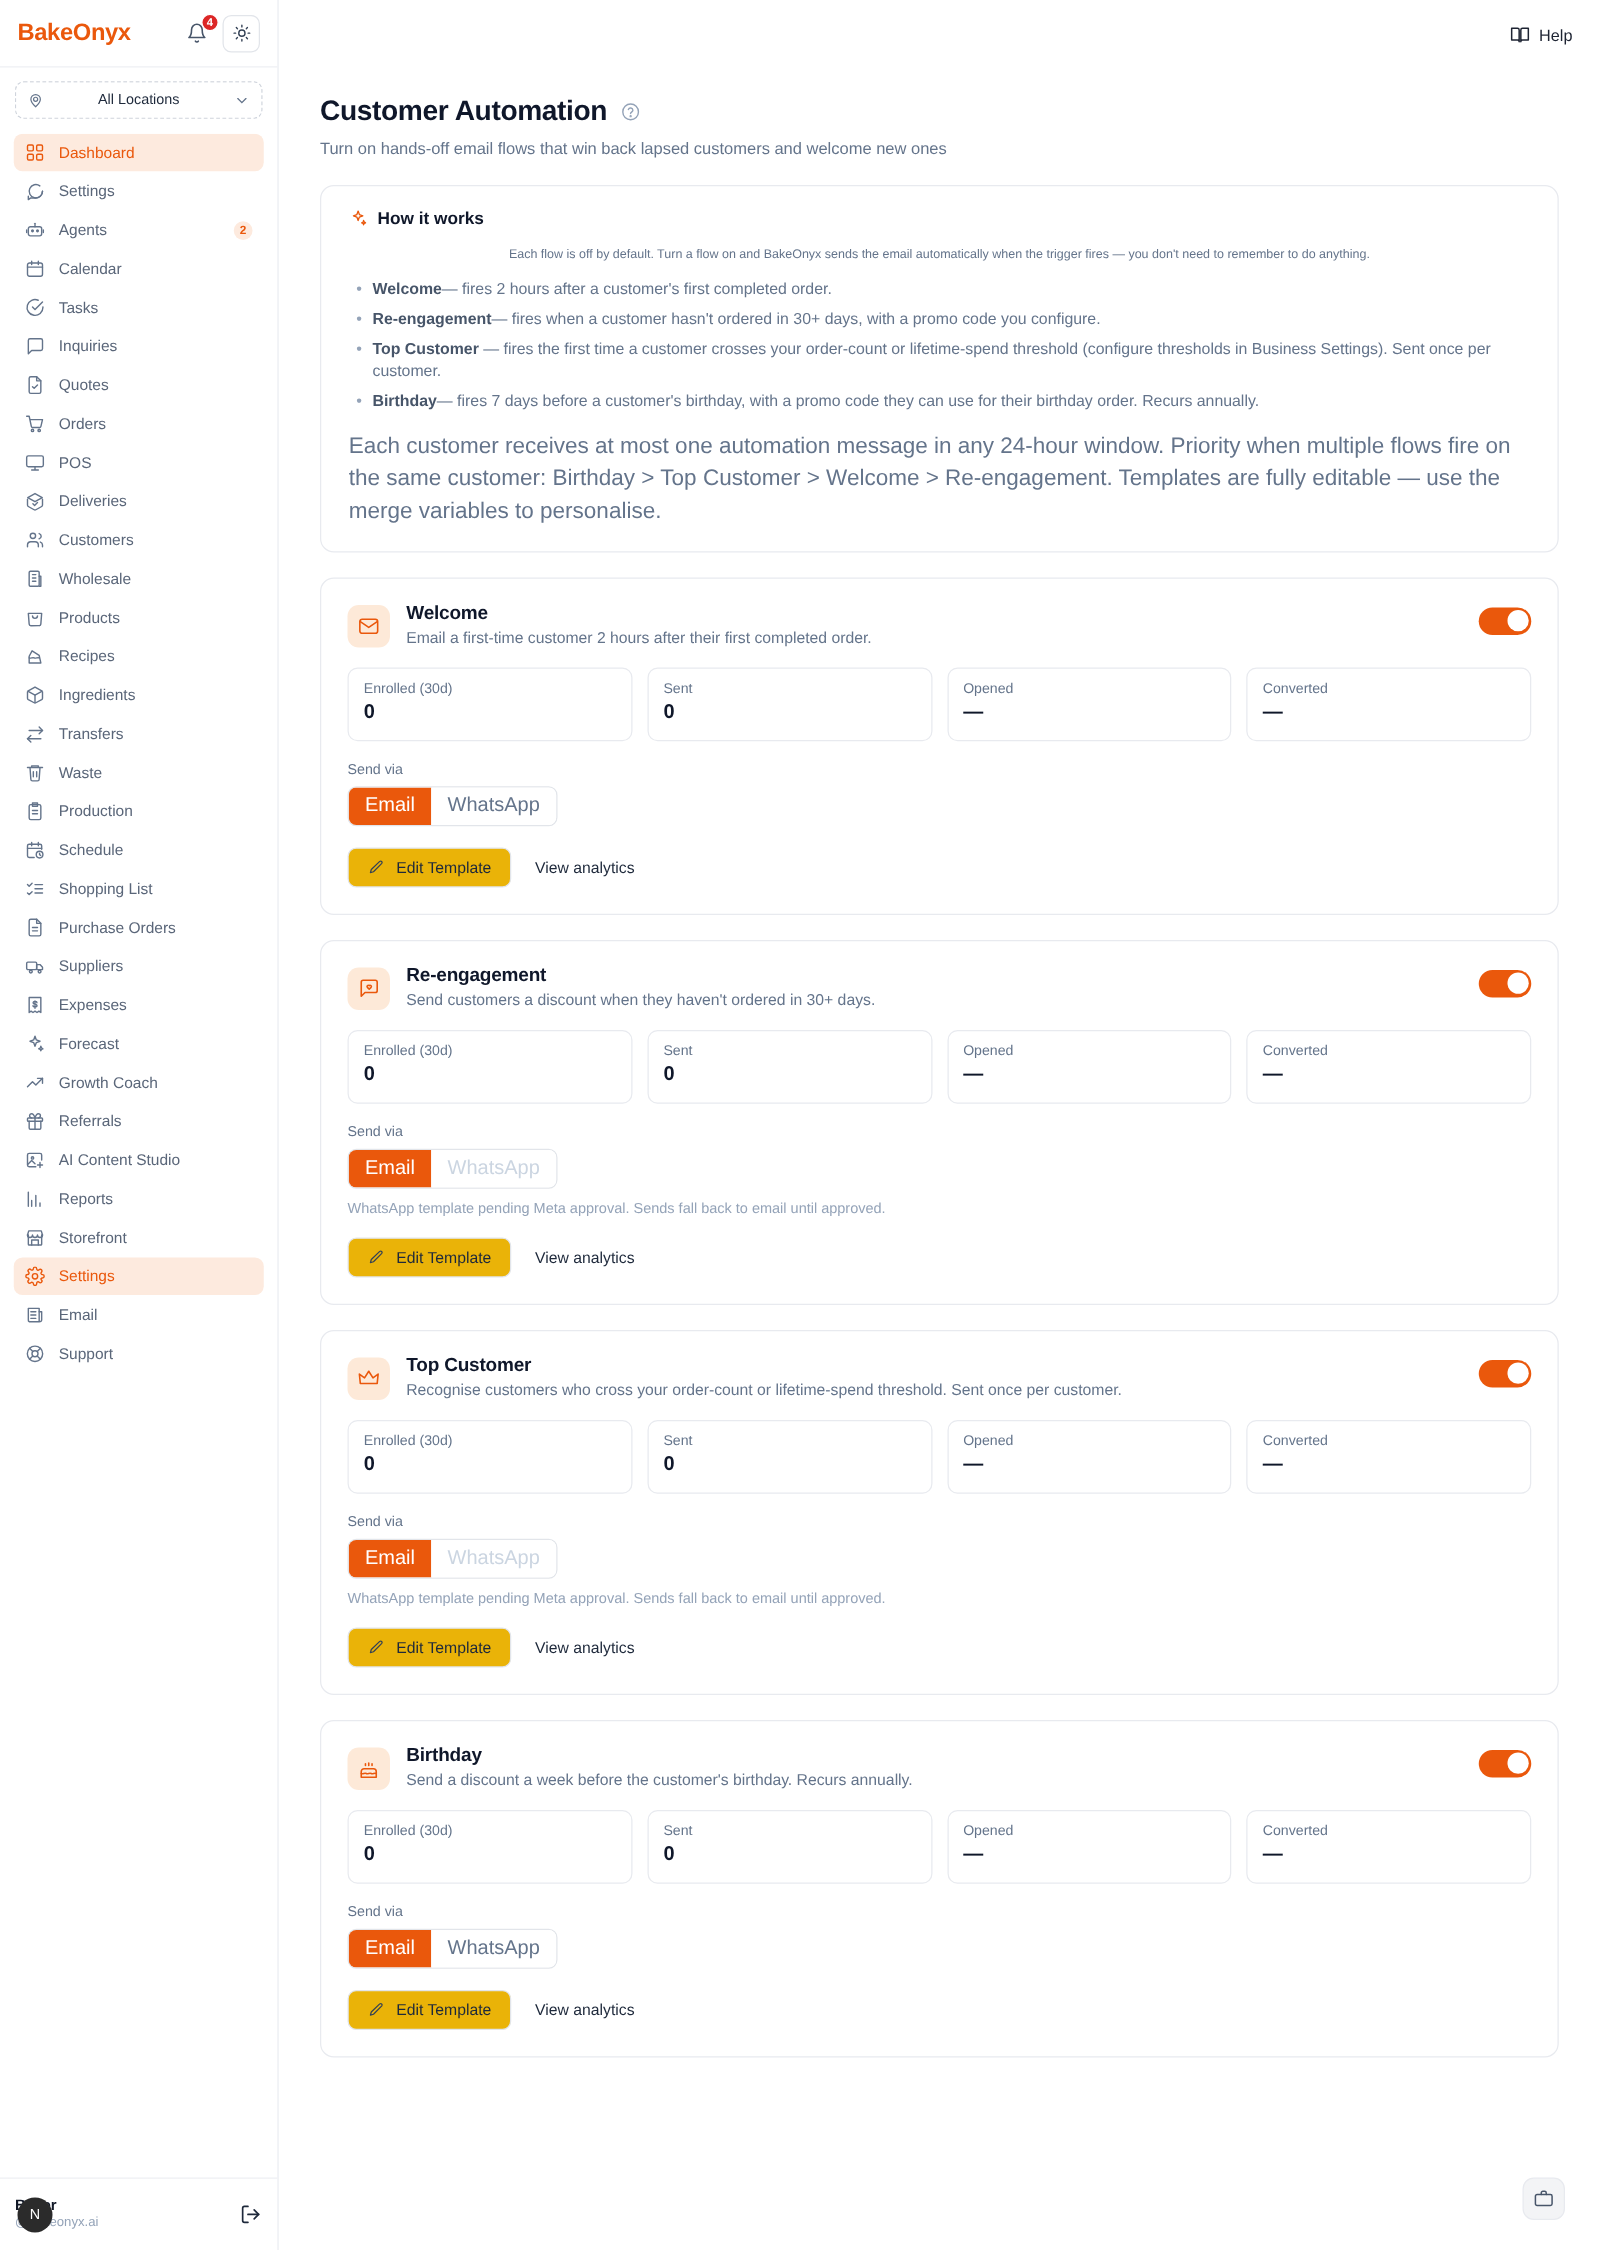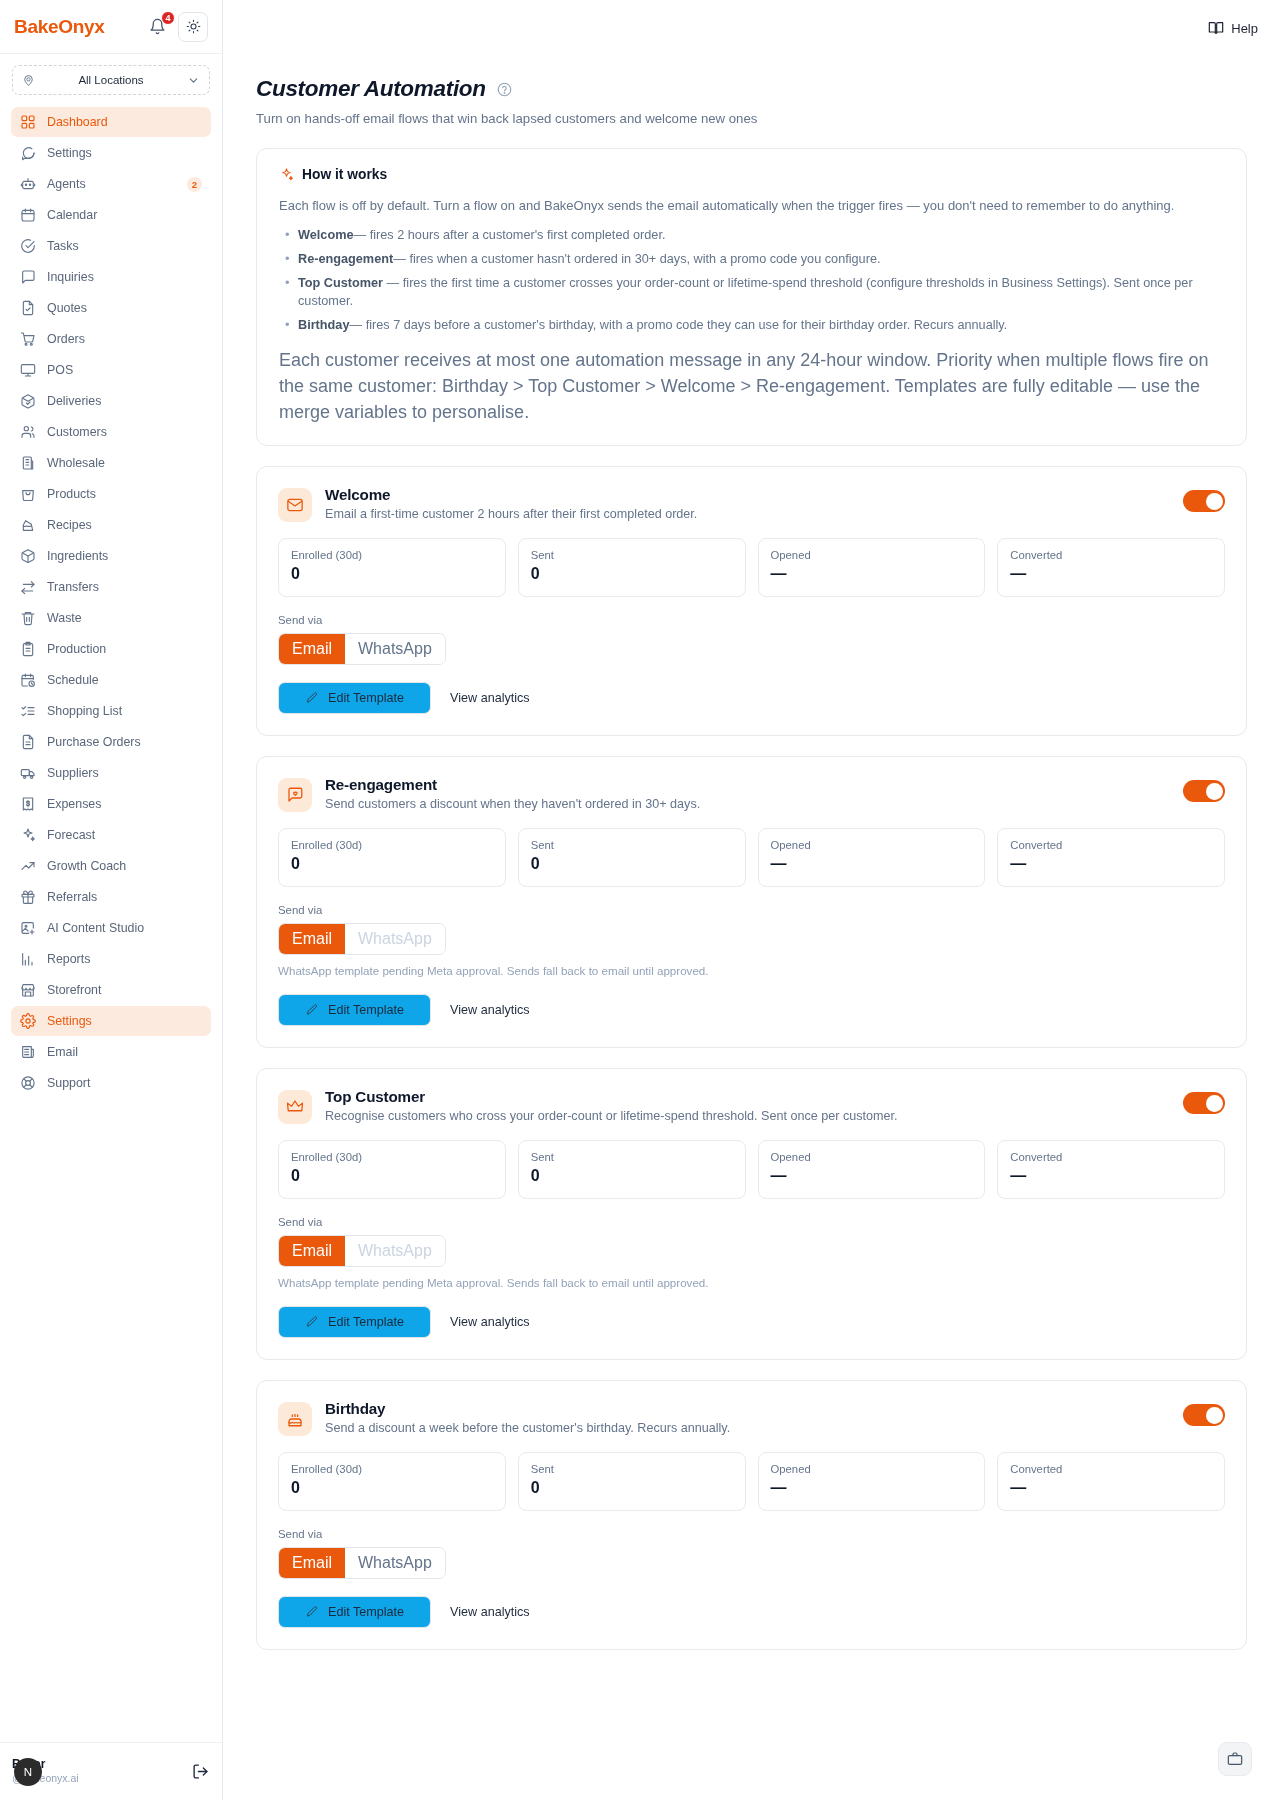--- a/index.html
+++ b/index.html
@@ -105,32 +105,32 @@
 
   
   .main { flex: 1; height: 1800px; overflow: hidden; position: relative; background:#fff;}
   .topbar {
     height: 56px; display: flex; align-items: center; justify-content: flex-end;
     padding: 0 22px;
   }
   .help-btn { display:flex; align-items:center; gap:7px; font-size: 13px; color:#1e2433; font-weight: 500;}
   .content { padding: 20px 33px 0 33px; }
   .page-title-row { display:flex; align-items:center; gap:11px; }
-  h1.page-title { font-size: 22.5px; font-weight: bold; letter-spacing: -0.3px; color:#0f172a;font-style:italic;}
+  h1.page-title { font-size: 22.5px; font-weight: bold; letter-spacing: -0.3px; color:#0f172a;}
   .page-sub { margin-top: 9px; font-size: 13.2px; color:#64748b; }
 
   .card {
     margin-top: 22px;
     border: 1px solid #e8eaef;
     border-radius: 11px;
     background: #fff;
     padding: 18px 22px 20px 22px;
   }
   .hiw-title { display:flex; align-items:center; gap:8px; font-size:13.8px; font-weight:bold; color:#0f172a; }
-  .hiw-p { margin-top: 15px; font-size:13px; line-height:1.42; color:#64748b;}
+  .hiw-p { margin-top: 15px; font-size:10px; line-height:1.42; color:#64748b;text-align:center;}
   .hiw-list { margin-top: 11px; list-style: none; }
   .hiw-list li { position: relative; padding-left: 19px; font-size:12.7px; line-height:1.47; color:#64748b; margin-bottom: 5px;}
   .hiw-list li::before { content:"•"; position:absolute; left: 6px; top:-1px; color:#94a3b8; font-size: 13px;}
   .hiw-list li b { color:#475569; font-weight: bold; }
   .hiw-foot { margin-top: 12px; font-size:18px; line-height:1.45; color:#64748b;}
 
   
   .flow { margin-top: 20px; border:1px solid #e8eaef; border-radius: 11px; background:#fff; padding: 19px 21px 21px 21px; position: relative; }
   .flow-head { display:flex; align-items:flex-start; gap: 13px; }
   .flow-icon {
@@ -168,23 +168,23 @@
   }
   .seg-btn { font-size: 16px; padding: 6px 13px; color:#64748b; background:#fff; }
   .seg-btn.sel { background:#ea580c; color:#fff; font-weight: 500; }
   .seg-btn.dim { color:#cbd5e1; }
   .note { margin-top: 9px; font-size: 11.6px; color:#94a3b8; }
 
   .actions { margin-top: 17px; display:flex; align-items:center; gap: 19px;}
   .btn-outline {
     display:flex; align-items:center; gap:9px;
     border:1px solid #e2e5ea; border-radius: 7px;
-    padding: 8px 26px;
+    padding: 8px 15px;
     font-size: 12.6px; font-weight: 500; color:#1e293b;
-    background:#0ea5e9;
+    background:#eab308;
   }
   .link-btn { font-size: 12.6px; color:#1e293b; }
 
   .fab {
     position: absolute; right: 28px; bottom: 24px;
     width: 34px; height: 34px; border-radius: 9px;
     background:#f3f4f6; border: 1px solid #e8eaef;
     display:flex; align-items:center; justify-content:center;
   }
   svg { display:block; }

